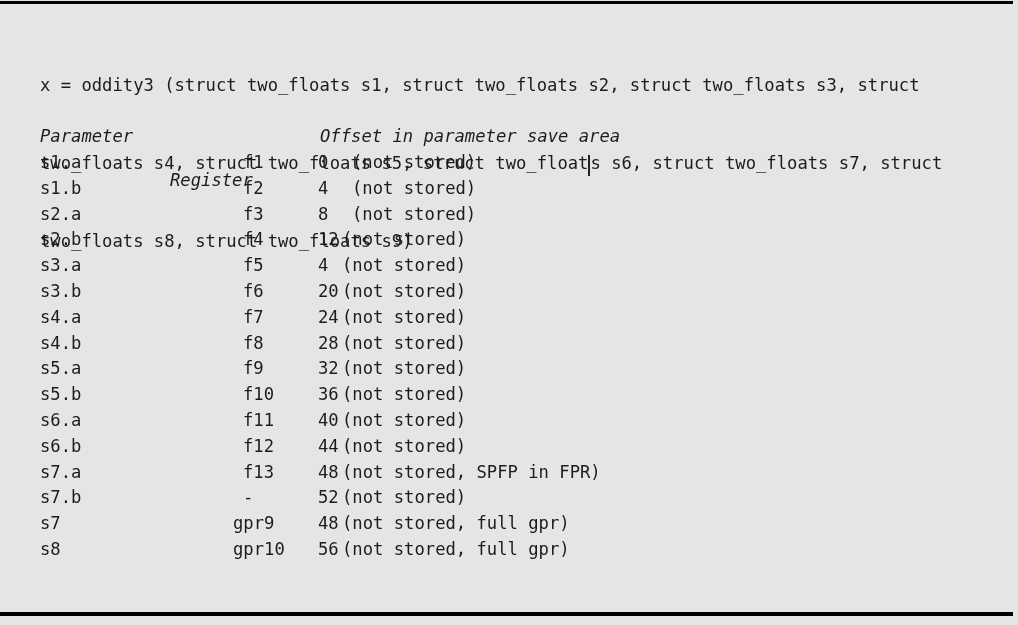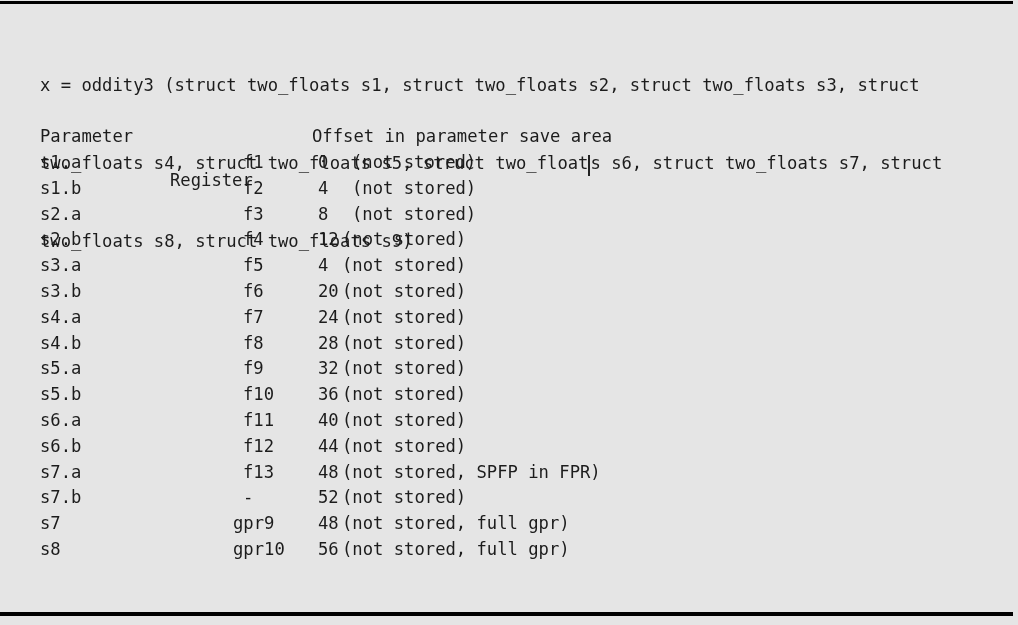--- a/index.html
+++ b/index.html
@@ -23,24 +23,24 @@
   }
   .code .line{height:26px;}
   .caret{
     display:inline-block;
     width:2px;height:21px;
     background:#222222;
     vertical-align:text-bottom;
     margin-bottom:-3px;
   }
   .thead{position:absolute;top:126px;left:0;width:100%;height:26px;}
-  .thead span{position:absolute;top:0;white-space:pre;}
+  .thead span{position:absolute;top:0;white-space:pre;font-style:italic;}
   .h-param{left:40px;}
   .h-reg{left:170px;margin-top:44px;}
-  .h-off{left:312px;text-align:right;}
+  .h-off{left:320px;text-align:right;}
   .tbody{position:absolute;top:152px;left:0;width:100%;}
   .trow{position:relative;height:25.8px;}
   .trow span{position:absolute;top:0;white-space:pre;}
   .cell-param{left:40px;}
   .cell-reg{left:243px;}
   .cell-reg.gpr{left:233px;}
   .cell-off{left:318px;}
   .cell-note{left:342px;}
   .cell-note.one{left:352px;}
 </style>

